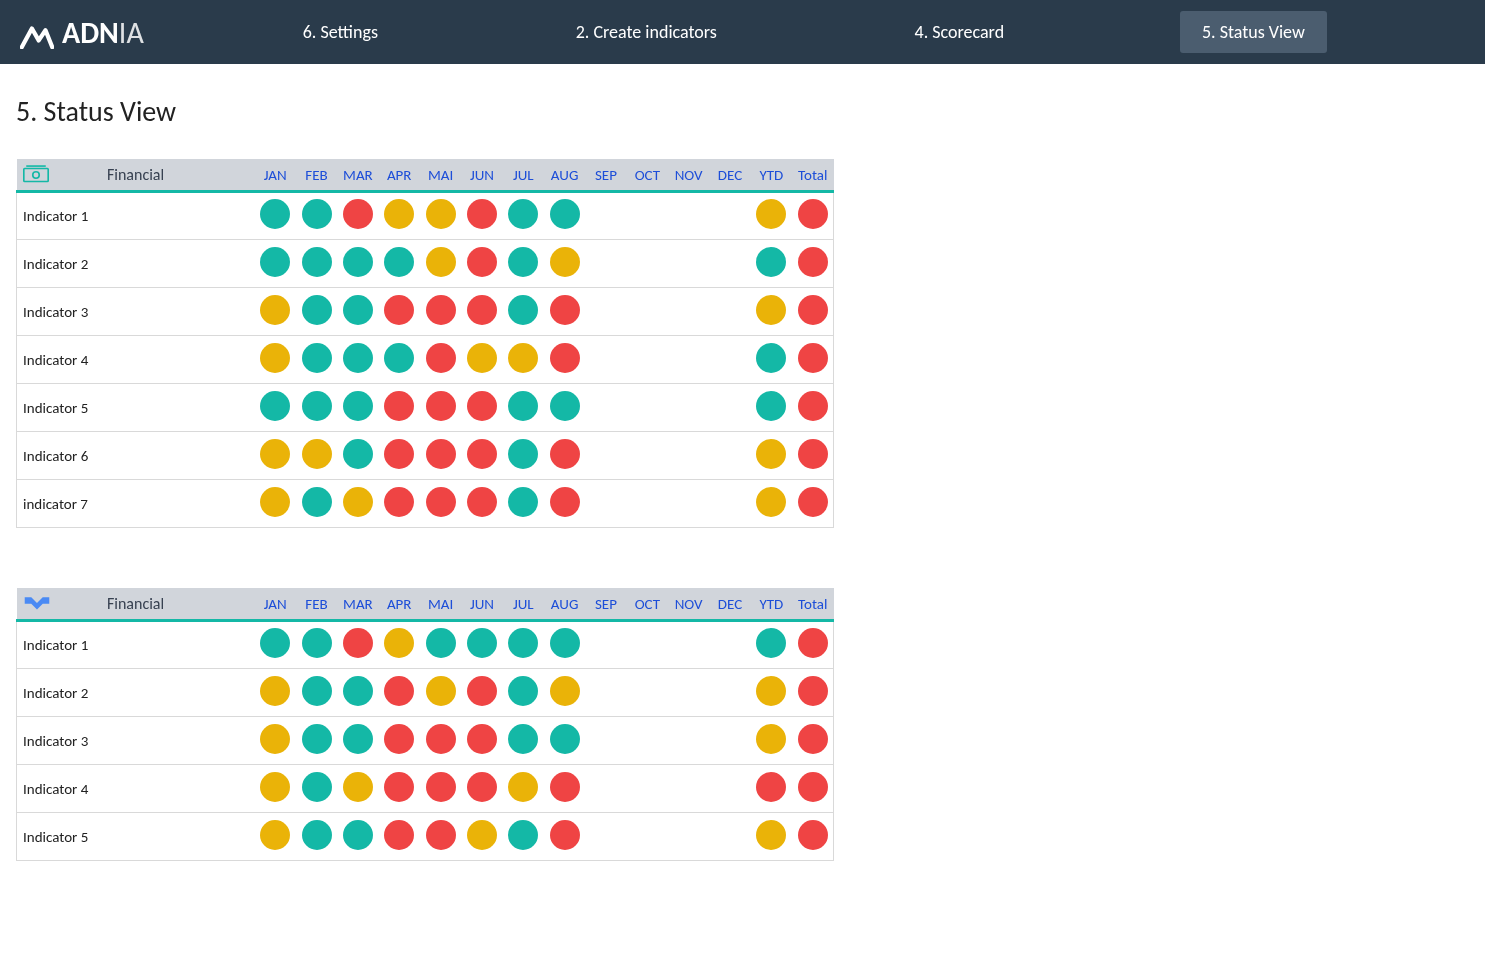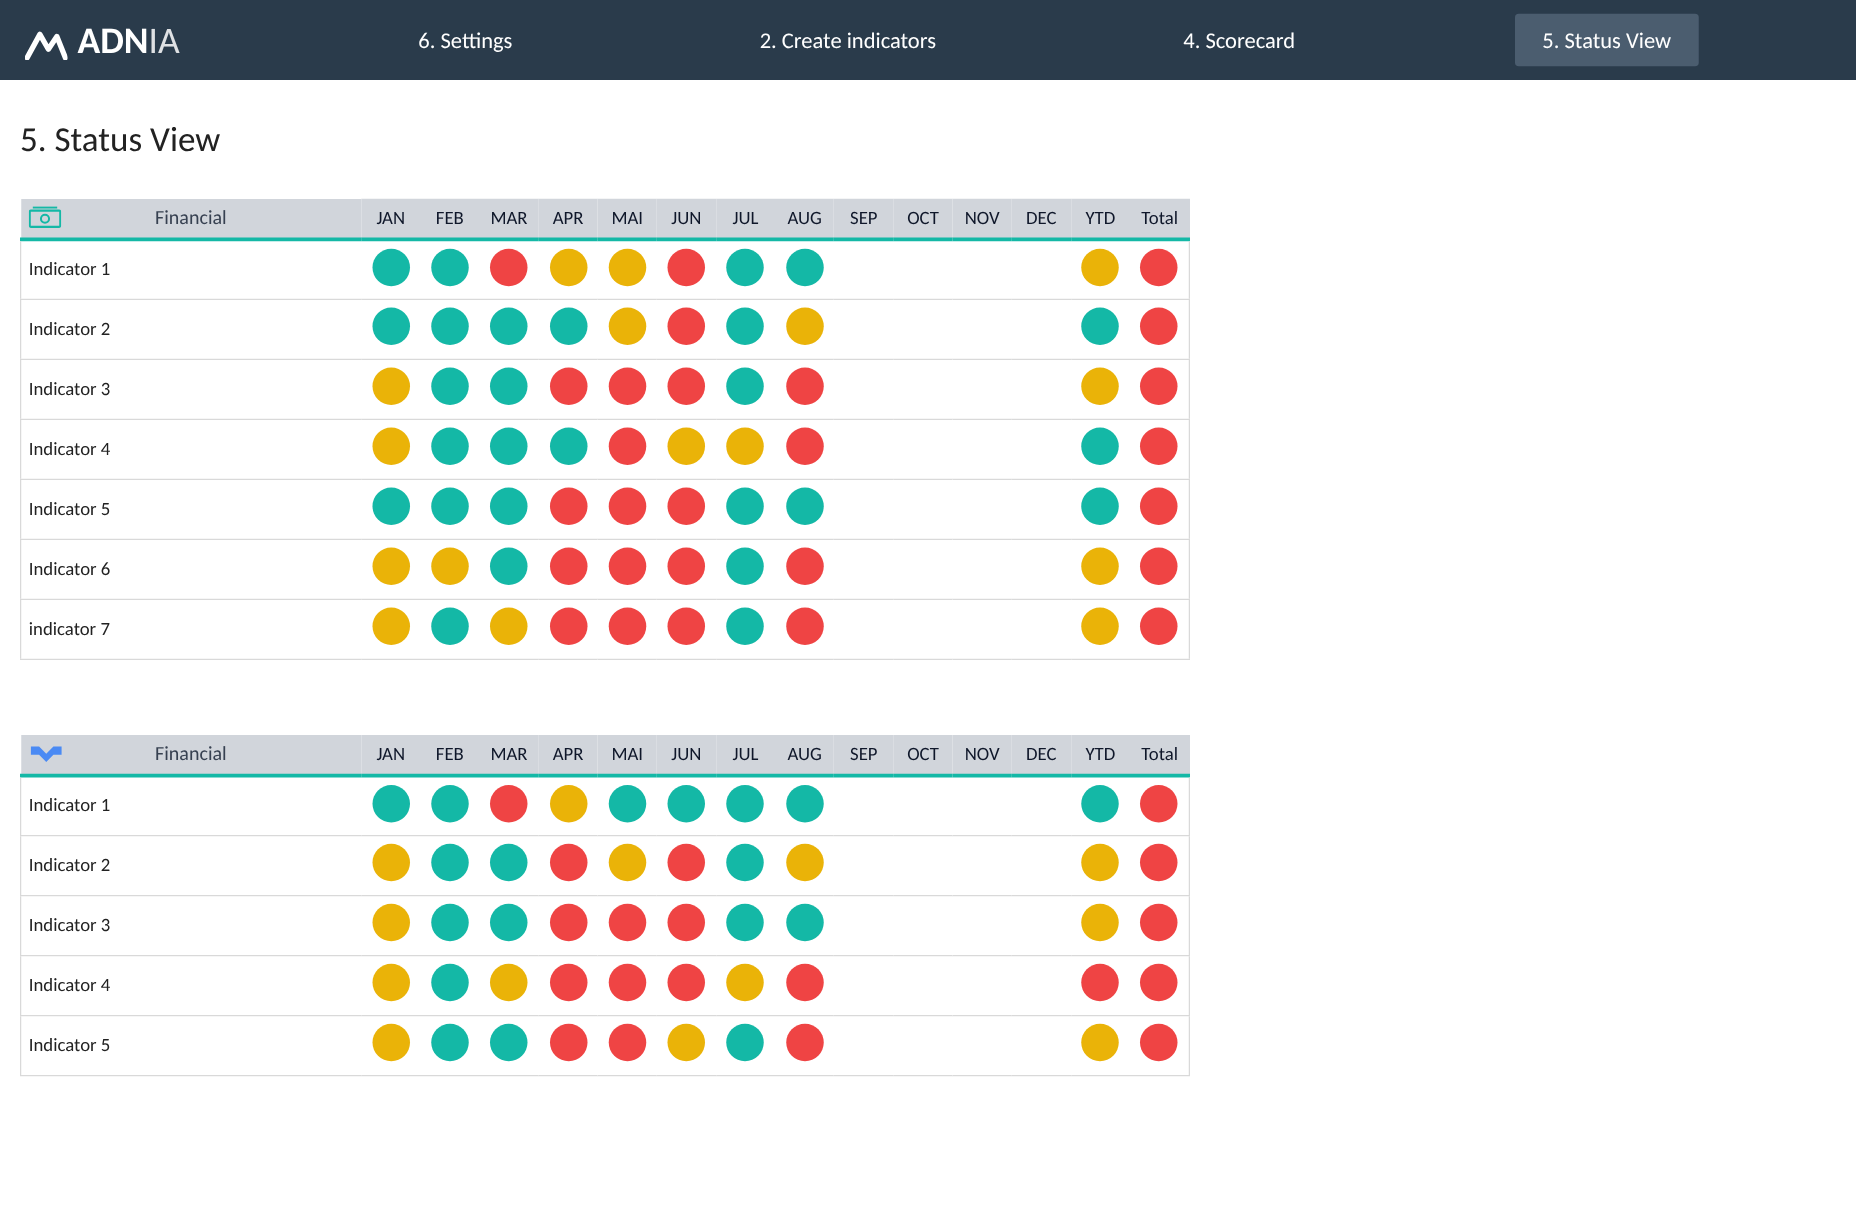--- a/index.html
+++ b/index.html
@@ -26,49 +26,49 @@
     background:var(--navy);
     height:64px;
     display:flex;
     align-items:center;
     color:#fff;
     padding:0 0 0 20px;
   }
   .logo{
     display:flex;align-items:center;gap:8px;
     font-weight:300;font-size:30px;letter-spacing:0px;
-    margin-right:92px;
+    margin-right:60px;
     white-space:nowrap;
   }
   .logo .mark{width:34px;height:24px;}
   .logo b{font-weight:700;}
   .logo .thin{font-weight:300;opacity:.85;}
   ul.menu{
     list-style:none;display:flex;gap:0;margin:0;padding:0;
     flex:1;justify-content:space-around;max-width:1200px;
   }
   ul.menu li{
     padding:10px 22px;border-radius:3px;
     font-size:18px;cursor:pointer;white-space:nowrap;
   }
   ul.menu li.active{background:var(--navy-active);}
   
   main{padding:30px 0 40px 16px;}
   h1.page-title{font-size:28px;font-weight:400;margin:0 0 30px 0;}
   
   .status-table{
     border-collapse:collapse;
-    width:936px;
+    width:818px;
     font-size:15px;
     margin-bottom:60px;
   }
   .status-table thead tr{background:var(--grey-header);}
   .status-table th{
     font-weight:400;padding:6px 2px;text-align:center;
-    border:none;color:#0f172a;
+    border:none;color:#1d4ed8;
   }
   .status-table th.section-name{
     width:236px;text-align:center;position:relative;white-space:nowrap;
     font-size:16px;color:#374151;
   }
   .status-table th.section-name .section-icon{
     position:absolute;left:6px;top:50%;transform:translateY(-50%);
     width:26px;height:20px;
   }
   .status-table thead{border-bottom:3px solid var(--teal);}

